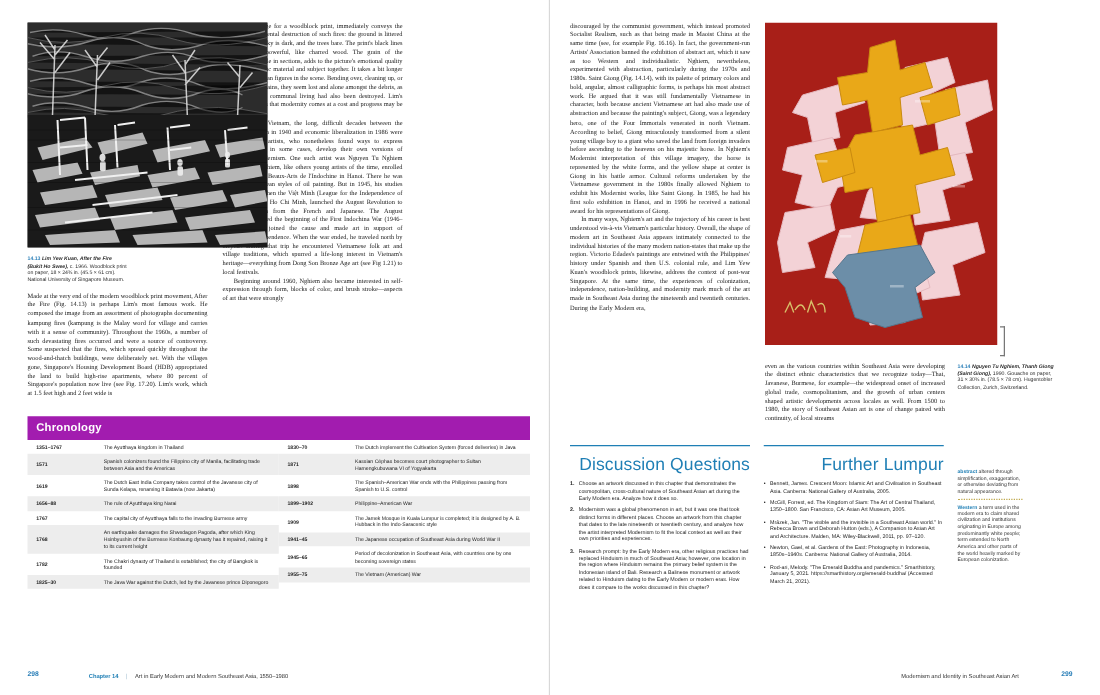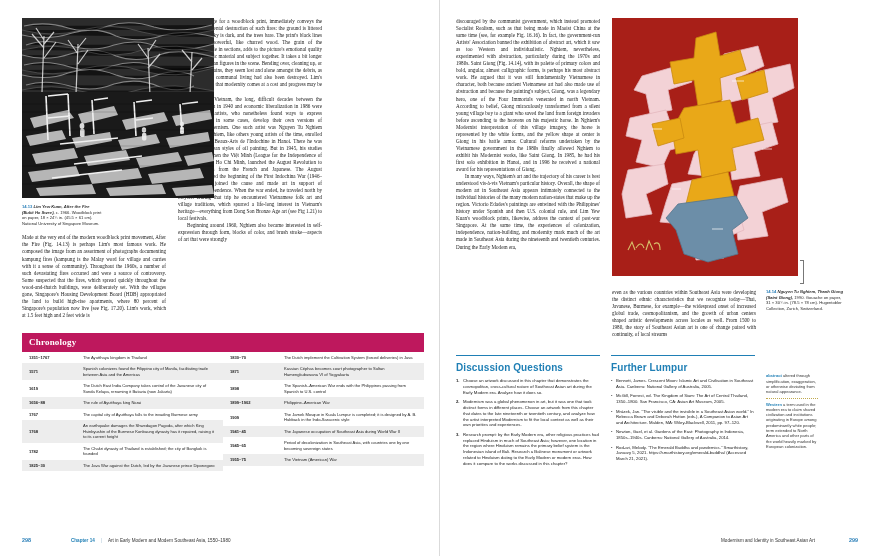--- a/index.html
+++ b/index.html
@@ -36,38 +36,38 @@
   }
   .fig-num{color:#2a7fb8;font-weight:bold;}
   .cap-bold{font-weight:bold;font-style:italic;}
   .scale-mark{position:absolute;width:3px;height:22px;border-left:0.8px solid #777;
               border-top:0.8px solid #777;border-bottom:0.8px solid #777;}
   .col{width:144px;}
 
   
   .chron{margin-top:14px;width:402px;}
   .chron-head{
-    background:#be185d;color:#fff;font-family:Liberation Serif, serif;
+    background:#a21caf;color:#fff;font-family:Liberation Sans, sans-serif;
     font-weight:bold;font-size:9px;padding:4px 7px 5px 7px;letter-spacing:.2px;
   }
   .chron-body{display:flex;gap:0;}
   .chron-half{width:201px;}
   .chron-row{display:flex;font-family:"Liberation Sans", sans-serif;font-size:4.1px;
              line-height:5.5px;color:#222;}
   .chron-row.alt{background:#ededed;}
   .chron-row .yr{width:58px;flex:none;font-weight:bold;padding:3px 4px 3px 7px;
                  display:flex;align-items:center;box-sizing:border-box;}
   .chron-row .ev{flex:1;padding:3px 7px 3px 3px;box-sizing:border-box;
                  display:flex;align-items:center;}
 
   
   .rule-top{border-top:1px solid #1f7fb5;margin-top:11px;}
   .sec-title{
-    font-family:"Liberation Sans", sans-serif;font-weight:bold;font-size:10px;
-    color:#1f7fb5;margin:6px 0 5px 0;letter-spacing:.1px;
+    font-family:"Liberation Sans", sans-serif;font-weight:normal;font-size:14px;
+    color:#1f7fb5;margin:6px 0 5px 0;letter-spacing:.1px;text-align:right;
   }
   .qlist{margin:0;padding:0;list-style:none;font-family:"Liberation Sans", sans-serif;
          font-size:4.25px;line-height:5.8px;color:#222;}
   .qlist li{display:flex;margin-bottom:3.5px;}
   .qnum{font-weight:bold;width:7px;flex:none;}
   .rlist{margin:0;padding:0;list-style:none;font-family:"Liberation Sans", sans-serif;
          font-size:4.25px;line-height:5.8px;color:#222;}
   .rlist li{display:flex;margin-bottom:3.5px;}
   .rbul{width:5px;flex:none;}
 

